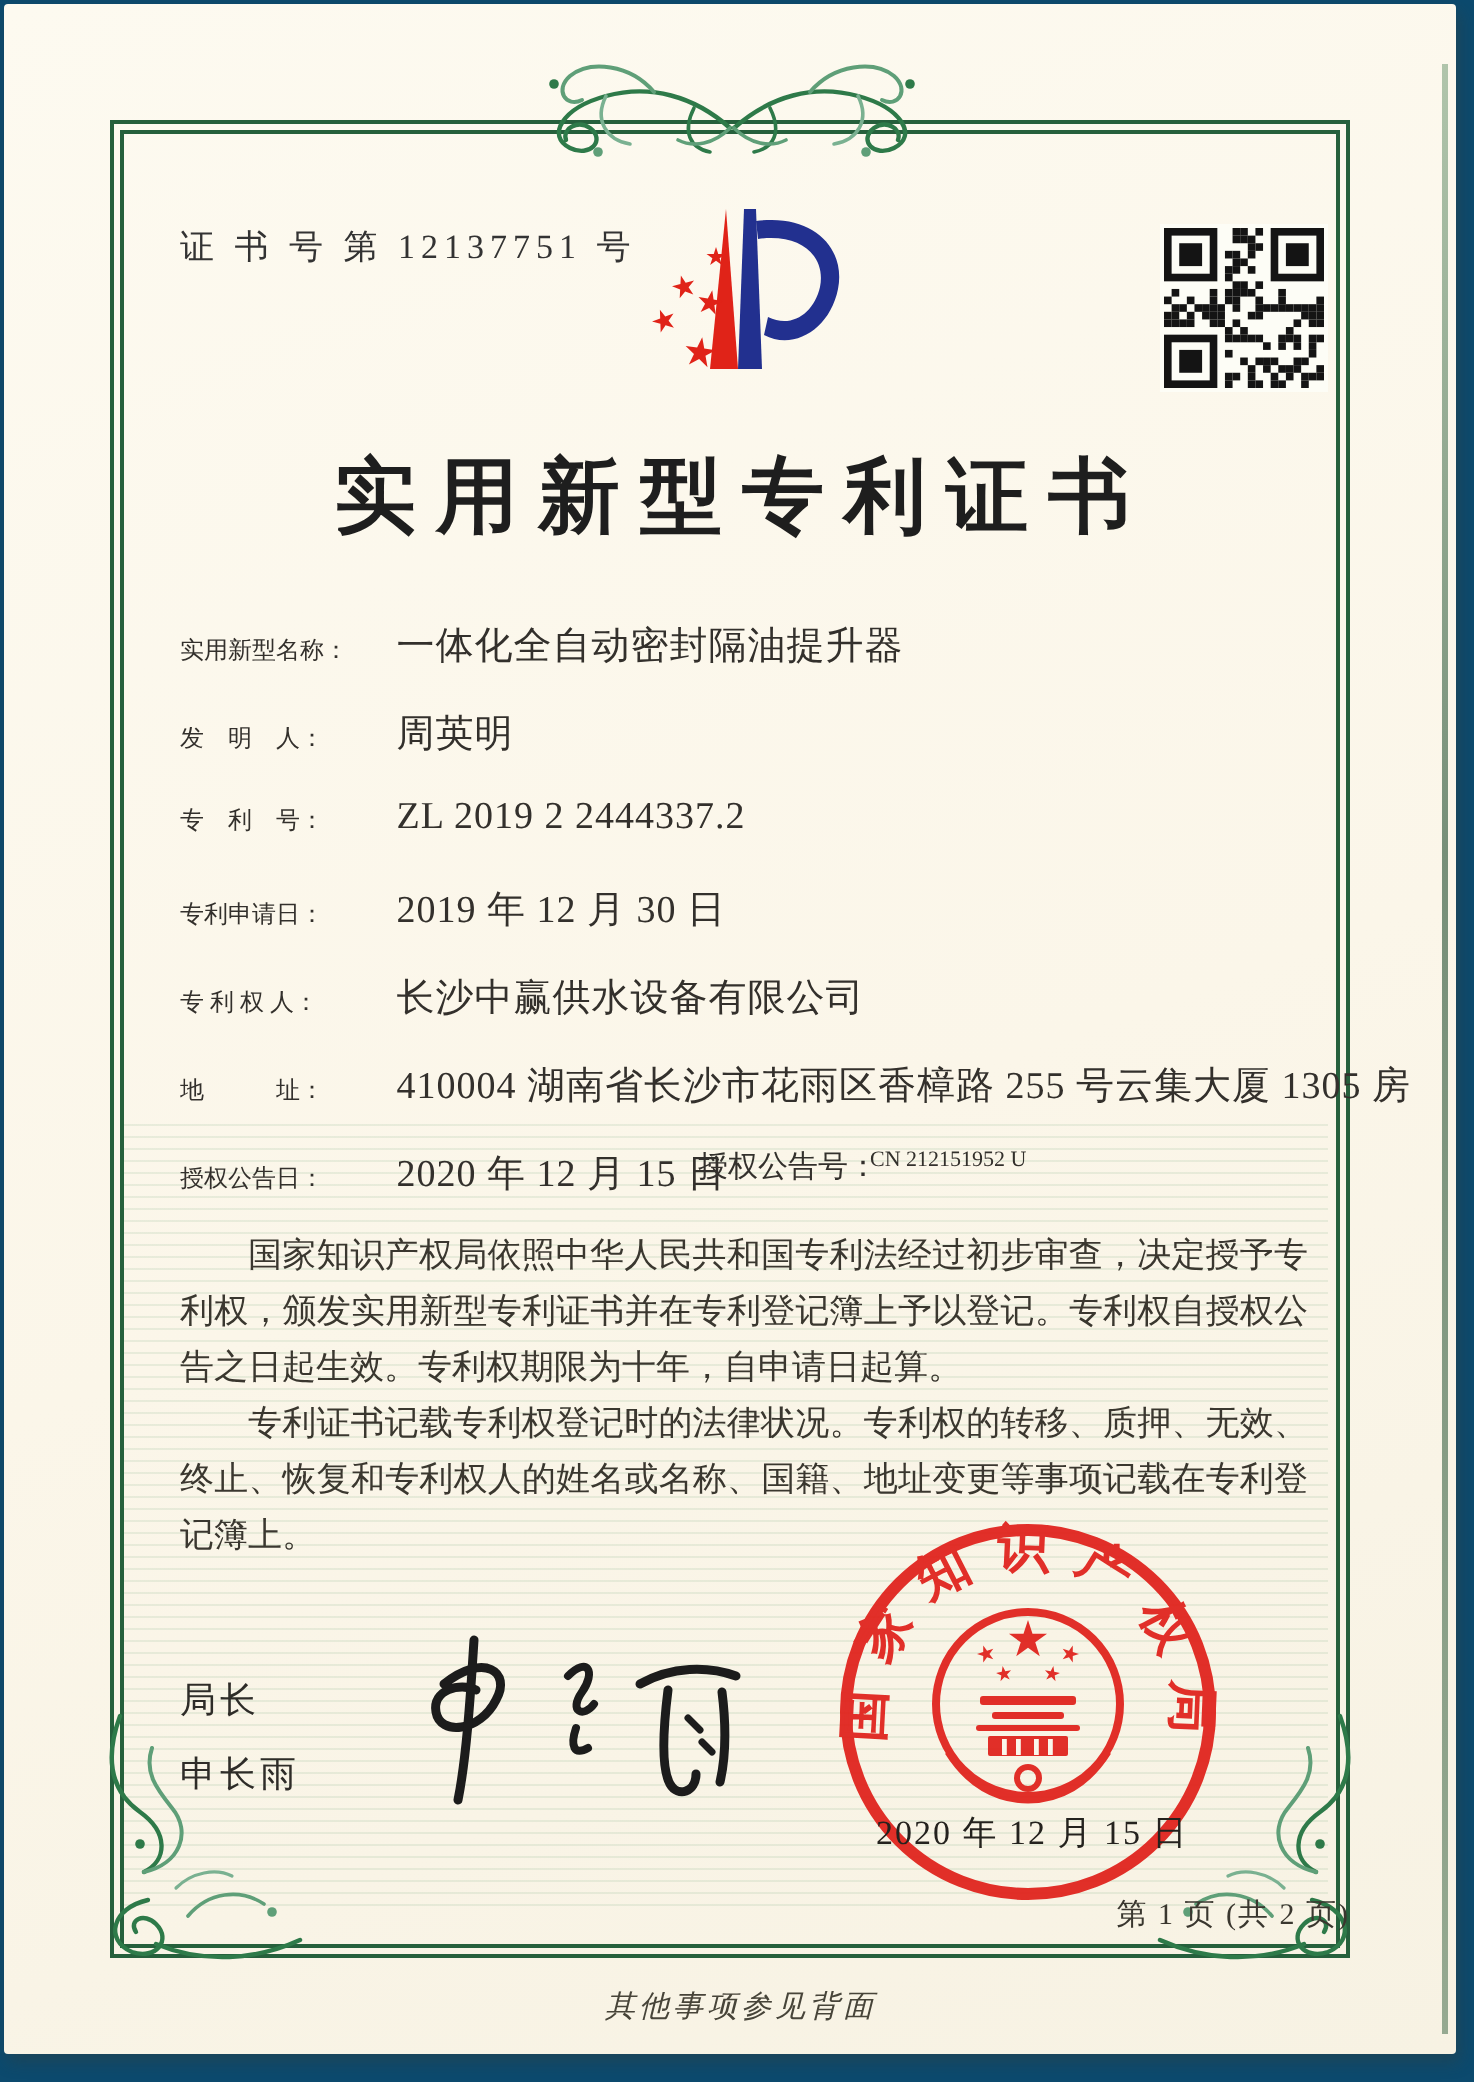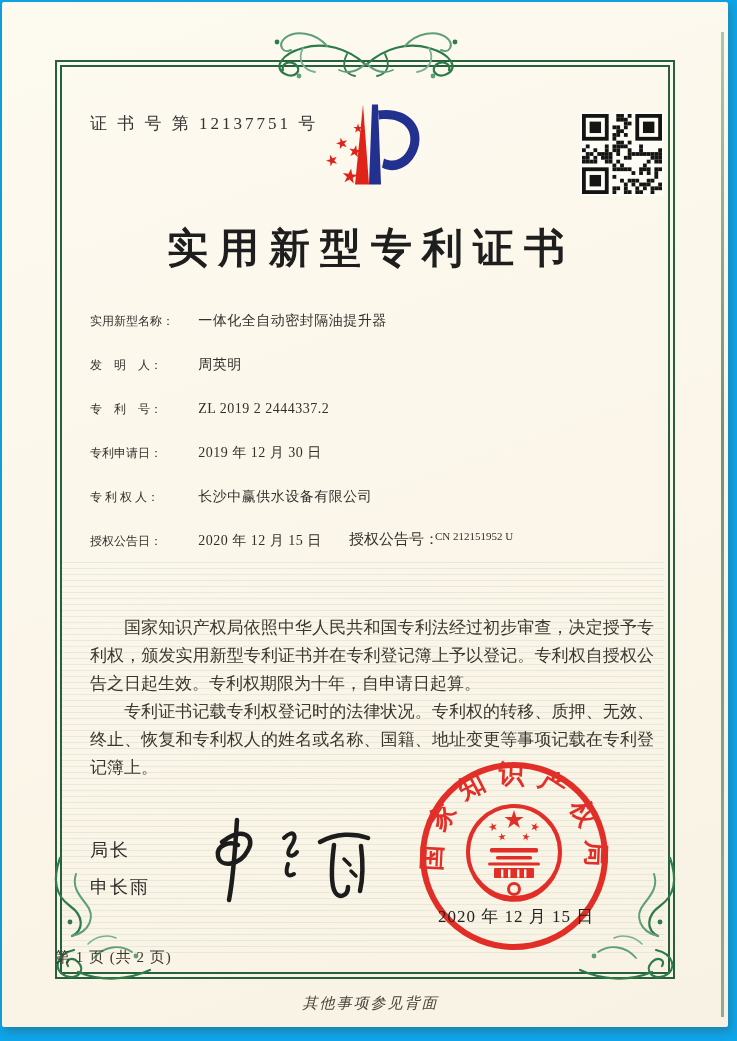--- a/index.html
+++ b/index.html
@@ -1,17 +1,17 @@
 <!DOCTYPE html>
 <html><head>
 <meta charset="utf-8">
 <style>
   * { margin:0; padding:0; box-sizing:border-box; }
   body { background:#f4f3ef; font-family:"Liberation Serif","DejaVu Serif",serif; }
-  .page { position:relative; width:737px; height:1041px; background:#0ea5e9; overflow:hidden; }
+  .page { position:relative; width:737px; height:1041px; background:#0c4a6e; overflow:hidden; }
   .paper {
     position:absolute; left:2px; top:2px; right:9px; bottom:14px;
     background:linear-gradient(160deg,#fdfaf0 0%,#fbf6e9 55%,#f7f2e3 100%);
     box-shadow:2px 4px 8px rgba(60,60,50,.35);
     border-radius:2px;
   }
   .edge-right { position:absolute; right:4px; top:30px; bottom:10px; width:3px;
     background:linear-gradient(#9db89b,#55755c 40%,#7d977c); opacity:.8; }
   .guilloche {
     position:absolute; left:58px; right:64px; top:560px; bottom:70px;
@@ -24,38 +24,38 @@
 
   .cert-no { position:absolute; left:88px; top:110px; font-size:17px; letter-spacing:3px; color:#333; }
   .logo { position:absolute; left:299px; top:95px; }
   .qr { position:absolute; left:578px; top:110px; background:#fdfdf6; padding:2px; }
   .title { position:absolute; left:53px; top:219px; width:632px; text-align:center;
     font-size:41px; font-weight:700; letter-spacing:10px; color:#1e1e1e; }
 
   .fields { position:absolute; left:88px; top:308px; width:562px; }
   .row { position:relative; height:44px; font-size:17px; color:#33302c; white-space:nowrap; }
   .lab { display:inline-block; width:104px; font-size:12px; vertical-align:baseline; }
-  .val { font-size:14px; letter-spacing:.5px;text-align:center; }
+  .val { font-size:19px; letter-spacing:.5px;text-align:center; }
   .g-lab { position:absolute; left:259px; font-size:15px; }
   .g-val { position:absolute; left:345px; font-size:11px; }
 
   .body-text { position:absolute; left:88px; top:612px; width:564px;
     font-size:17px; line-height:28px; color:#3a372f; text-align:justify; }
   .body-text p { text-indent:2em; }
 
   .officer { position:absolute; left:88px; top:836px; font-size:18px; color:#2e2c28;
     font-family:"Liberation Sans","DejaVu Sans",sans-serif; }
   .officer div { margin-bottom:13px; letter-spacing:2px; }
   .signature { position:absolute; left:182px; top:810px; }
 
   .seal { position:absolute; left:414px; top:756px; }
   .seal-date { position:absolute; left:436px; top:903px; width:200px; font-size:17px;
     color:#24221e; letter-spacing:1px; }
 
-  .footer { position:absolute; left:53px; top:946px; width:620px; text-align:left;
+  .footer { position:absolute; left:53px; top:946px; width:620px; text-align:right;
     font-size:15px; color:#3a372f; letter-spacing:1px; }
   .back-note { position:absolute; left:0; top:992px; width:737px; text-align:center;
     font-size:15px; font-style:italic; color:#474439; letter-spacing:2px; }
   .hidden-defs { position:absolute; width:0; height:0; overflow:hidden; }
 </style>
 </head>
 <body>
 
 <svg class="hidden-defs" aria-hidden="true">
   <defs>
@@ -262,20 +262,24 @@
       </div>
       <div class="row">
         <span class="lab">专利申请日：</span>
         <span class="val">2019 年 12 月 30 日</span>
       </div>
       <div class="row">
         <span class="lab">专 利 权 人：</span>
         <span class="val">长沙中赢供水设备有限公司</span>
       </div>
       <div class="row">
+        <span class="lab">地　　　址：</span>
+        <span class="val">410004 湖南省长沙市花雨区香樟路 255 号云集大厦 1305 房</span>
+      </div>
+      <div class="row">
         <span class="lab">授权公告日：</span>
         <span class="val">2020 年 12 月 15 日</span>
         <span class="g-lab">授权公告号：</span>
         <span class="g-val">CN 212151952 U</span>
       </div>
     </div>
 
     <div class="body-text">
       <p>国家知识产权局依照中华人民共和国专利法经过初步审查，决定授予专利权，颁发实用新型专利证书并在专利登记簿上予以登记。专利权自授权公告之日起生效。专利权期限为十年，自申请日起算。</p>
       <p>专利证书记载专利权登记时的法律状况。专利权的转移、质押、无效、终止、恢复和专利权人的姓名或名称、国籍、地址变更等事项记载在专利登记簿上。</p>

